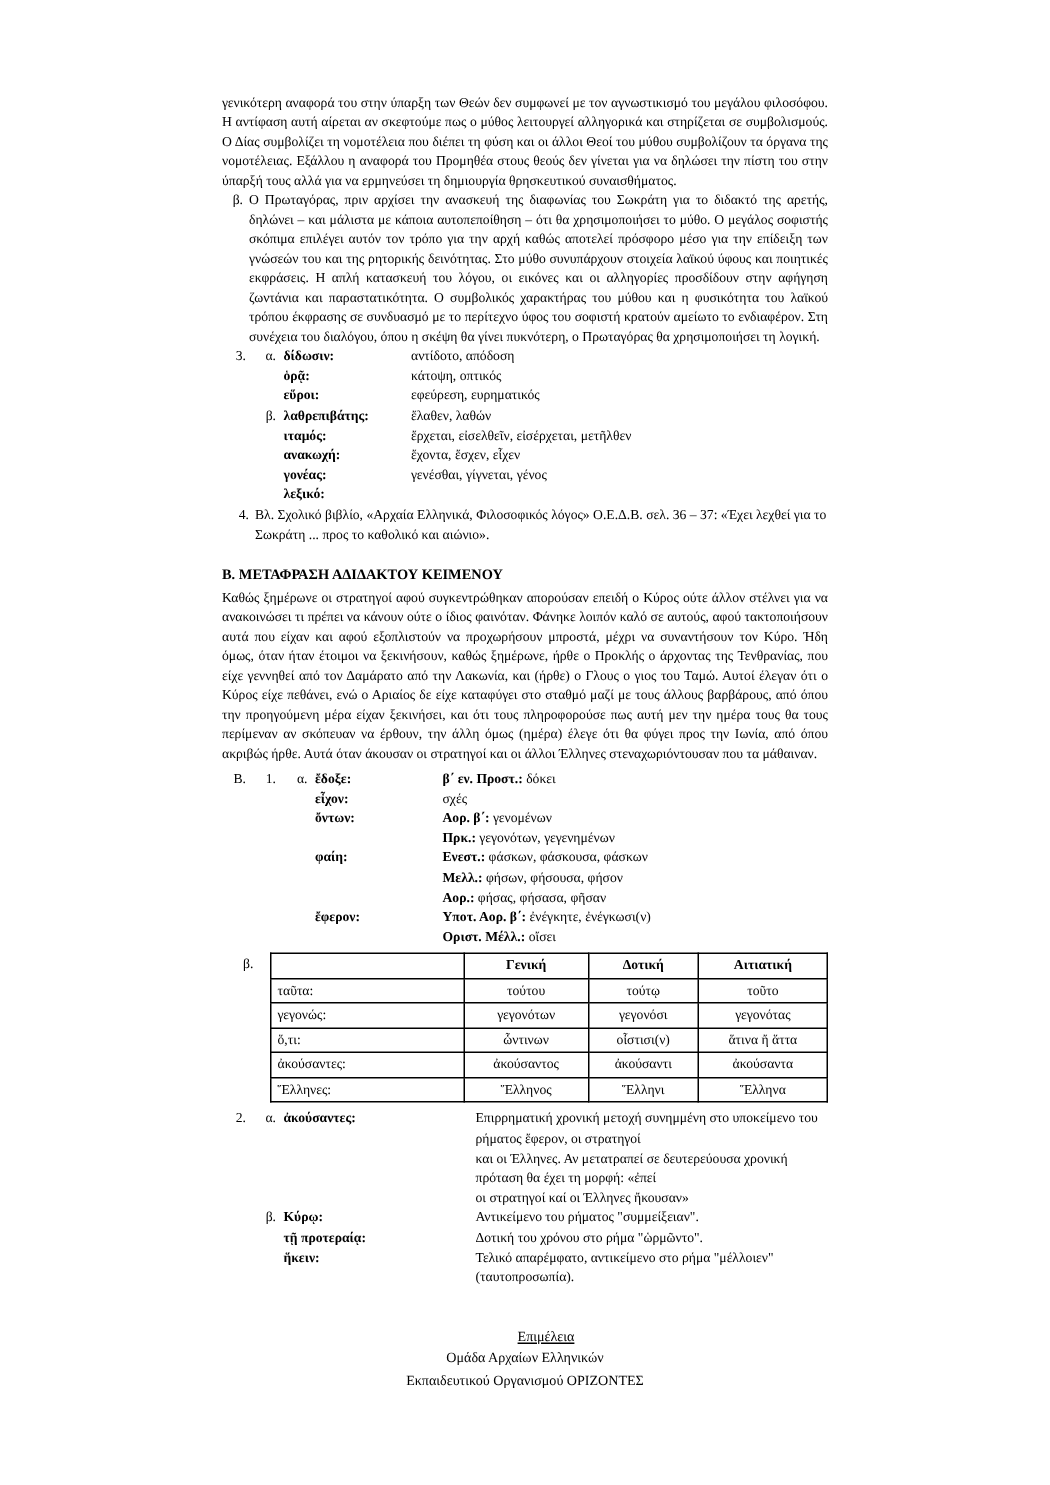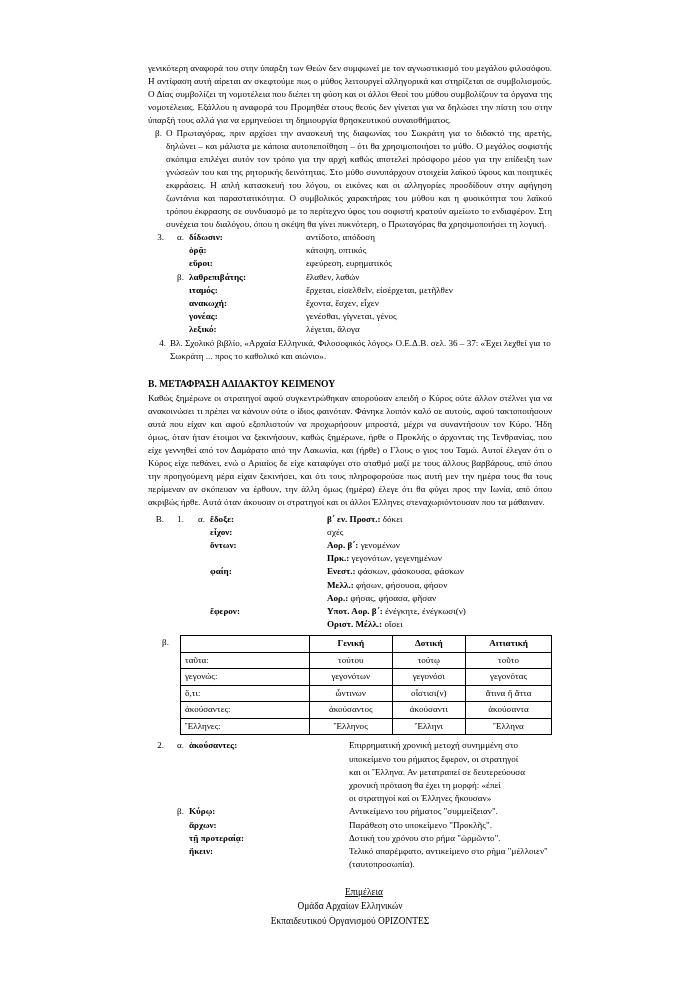--- a/index.html
+++ b/index.html
@@ -60,21 +60,20 @@
     text-align: right;
     padding-right: 5px;
   }
   .lemma-key {
     flex: 0 0 85px;
     font-weight: bold;
   }
   .lemma-key.wide { flex: 0 0 128px; }
   .lemma-val {
     flex: 1 1 auto;
-    margin-left: 32px;
   }
   .spacer-s { height: 4px; }
   .section-head {
     font-size: 9.6px;
     font-weight: bold;
     line-height: 14px;
     margin: 14px 0 1px 0;
   }
   .tbl-wrap {
     display: flex;
@@ -175,21 +174,20 @@
   <div class="lemma-row">
     <div class="lemma-num"></div>
     <div class="lemma-let"></div>
     <div class="lemma-key">γονέας:</div>
     <div class="lemma-val">γενέσθαι, γίγνεται, γένος</div>
   </div>
   <div class="lemma-row">
     <div class="lemma-num"></div>
     <div class="lemma-let"></div>
     <div class="lemma-key">λεξικό:</div>
-    <div class="lemma-val">λέγεται, ἄλογα</div>
   </div>
 
   <div class="hang-row">
     <div class="marker mk-num">4.</div>
     <div class="body-col" style="text-align:left">Βλ. Σχολικό βιβλίο, «Αρχαία Ελληνικά, Φιλοσοφικός λόγος» Ο.Ε.Δ.Β. σελ. 36 – 37: «Έχει λεχθεί για το Σωκράτη ... προς το καθολικό και αιώνιο».</div>
   </div>
 
   <div class="section-head">Β. ΜΕΤΑΦΡΑΣΗ ΑΔΙΔΑΚΤΟΥ ΚΕΙΜΕΝΟΥ</div>
 
   <p class="para">Καθώς ξημέρωνε οι στρατηγοί αφού συγκεντρώθηκαν απορούσαν επειδή ο Κύρος ούτε άλλον στέλνει για να ανακοινώσει τι πρέπει να κάνουν ούτε ο ίδιος φαινόταν. Φάνηκε λοιπόν καλό σε αυτούς, αφού τακτοποιήσουν αυτά που είχαν και αφού εξοπλιστούν να προχωρήσουν μπροστά, μέχρι να συναντήσουν τον Κύρο. Ήδη όμως, όταν ήταν έτοιμοι να ξεκινήσουν, καθώς ξημέρωνε, ήρθε ο Προκλής ο άρχοντας της Τενθρανίας, που είχε γεννηθεί από τον Δαμάρατο από την Λακωνία, και (ήρθε) ο Γλους ο γιος του Ταμώ. Αυτοί έλεγαν ότι ο Κύρος είχε πεθάνει, ενώ ο Αριαίος δε είχε καταφύγει στο σταθμό μαζί με τους άλλους βαρβάρους, από όπου την προηγούμενη μέρα είχαν ξεκινήσει, και ότι τους πληροφορούσε πως αυτή μεν την ημέρα τους θα τους περίμεναν αν σκόπευαν να έρθουν, την άλλη όμως (ημέρα) έλεγε ότι θα φύγει προς την Ιωνία, από όπου ακριβώς ήρθε. Αυτά όταν άκουσαν οι στρατηγοί και οι άλλοι Έλληνες στεναχωριόντουσαν που τα μάθαιναν.</p>
@@ -313,40 +311,34 @@
   <div class="lemma-row">
     <div class="lemma-num">2.</div>
     <div class="lemma-let">α.</div>
     <div class="lemma-key wide">ἀκούσαντες:</div>
     <div class="lemma-val">Επιρρηματική χρονική μετοχή συνημμένη στο υποκείμενο του ρήματος ἔφερον, οι στρατηγοί</div>
   </div>
   <div class="lemma-row">
     <div class="lemma-num"></div>
     <div class="lemma-let"></div>
     <div class="lemma-key wide"></div>
-    <div class="lemma-val">και οι Ἕλληνα. Αν μετατραπεί σε δευτερεύουσα χρονική πρόταση θα έχει τη μορφή: «ἐπεί</div>
+    <div class="lemma-val">και οι Έλληνες. Αν μετατραπεί σε δευτερεύουσα χρονική πρόταση θα έχει τη μορφή: «ἐπεί</div>
   </div>
   <div class="lemma-row">
     <div class="lemma-num"></div>
     <div class="lemma-let"></div>
     <div class="lemma-key wide"></div>
     <div class="lemma-val">οι στρατηγοί καί οι Έλληνες ἤκουσαν»</div>
   </div>
 
   <div class="lemma-row">
     <div class="lemma-num"></div>
     <div class="lemma-let">β.</div>
     <div class="lemma-key wide">Κύρῳ:</div>
     <div class="lemma-val">Αντικείμενο του ρήματος "συμμείξειαν".</div>
-  </div>
-  <div class="lemma-row">
-    <div class="lemma-num"></div>
-    <div class="lemma-let"></div>
-    <div class="lemma-key wide">ἄρχων:</div>
-    <div class="lemma-val">Παράθεση στο υποκείμενο "Προκλῆς".</div>
   </div>
   <div class="lemma-row">
     <div class="lemma-num"></div>
     <div class="lemma-let"></div>
     <div class="lemma-key wide">τῇ προτεραίᾳ:</div>
     <div class="lemma-val">Δοτική του χρόνου στο ρήμα "ὡρμῶντο".</div>
   </div>
   <div class="lemma-row">
     <div class="lemma-num"></div>
     <div class="lemma-let"></div>

